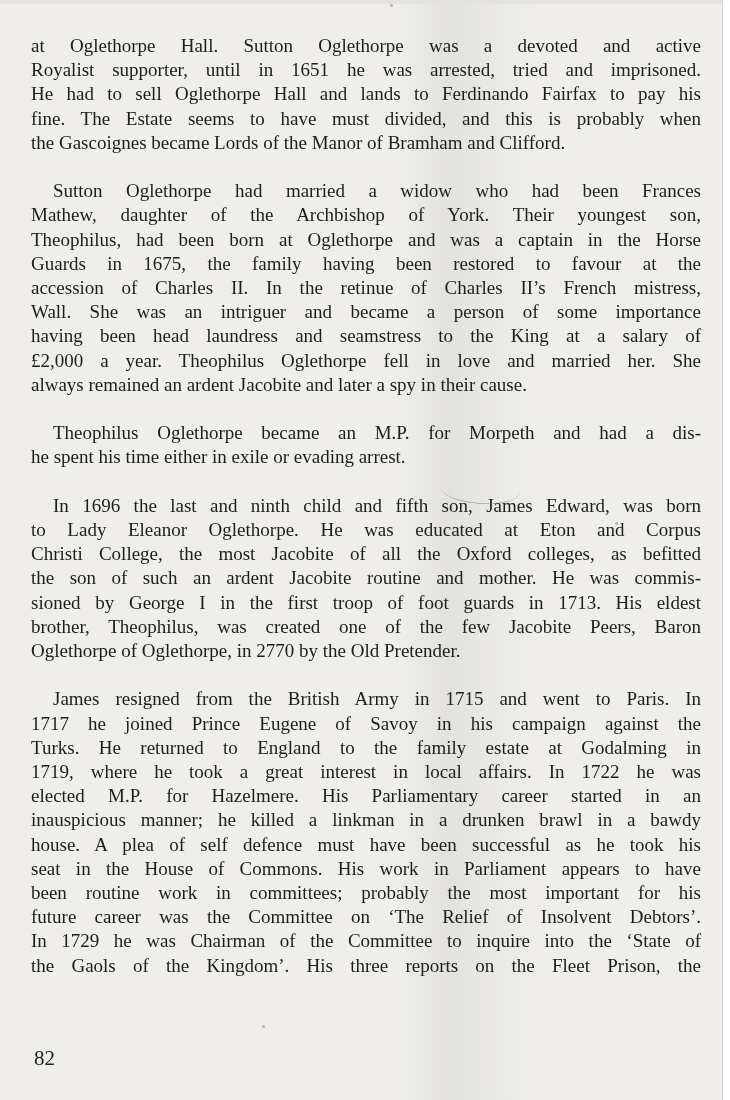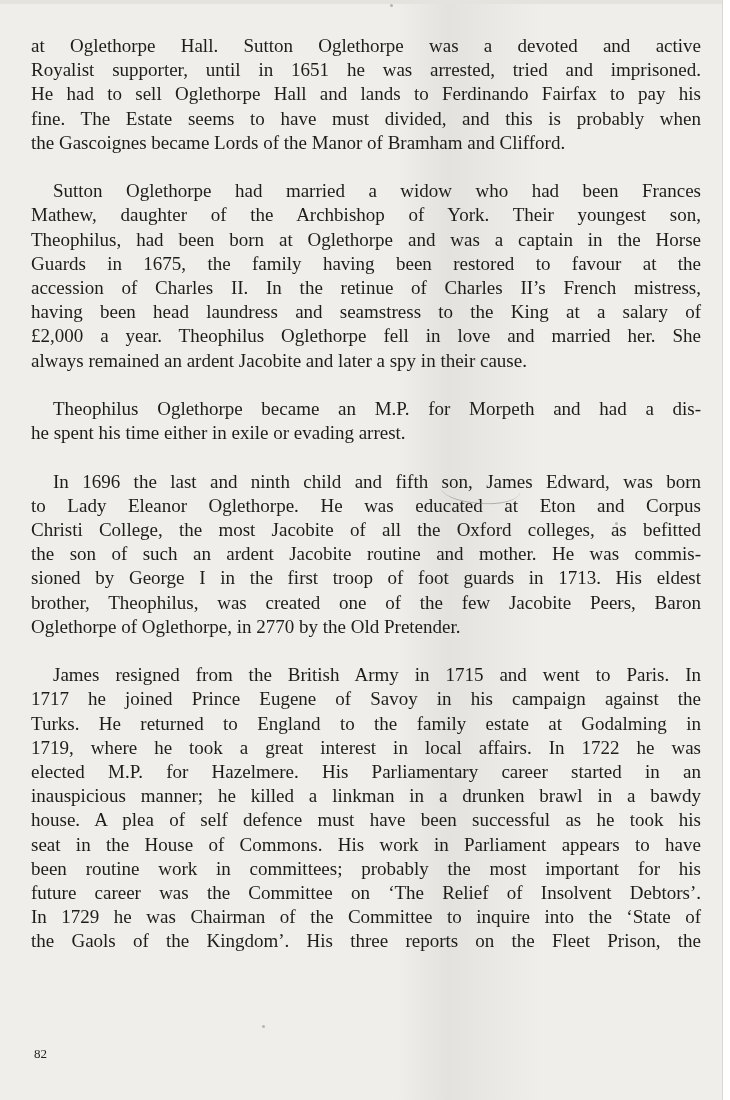--- a/index.html
+++ b/index.html
@@ -56,21 +56,21 @@
       white-space: nowrap;
     }
     .line.last {
       text-align-last: left;
     }
     .page-number {
       position: absolute;
       left: 34px;
       top: 1046px;
       font-family: "Liberation Serif", "DejaVu Serif", serif;
-      font-size: 13px;
+      font-size: 21px;
       color: #1d1d1b;
     }
     .scratch {
       position: absolute;
       left: 118px;
       top: 481px;
       width: 80px;
       height: 22px;
       border-bottom: 1px solid #8a8478;
       border-radius: 0 0 60px 60px / 0 0 22px 22px;
@@ -101,20 +101,21 @@
       <span class="line">fine. The Estate seems to have must divided, and this is probably when</span>
       <span class="line last">the Gascoignes became Lords of the Manor of Bramham and Clifford.</span>
     </div>
 
     <div class="para">
       <span class="line" style="padding-left:22px">Sutton Oglethorpe had married a widow who had been Frances</span>
       <span class="line">Mathew, daughter of the Archbishop of York. Their youngest son,</span>
       <span class="line">Theophilus, had been born at Oglethorpe and was a captain in the Horse</span>
       <span class="line">Guards in 1675, the family having been restored to favour at the</span>
       <span class="line">accession of Charles II. In the retinue of Charles II’s French mistress,</span>
+      <span class="line">Wall. She was an intriguer and became a person of some importance</span>
       <span class="line">having been head laundress and seamstress to the King at a salary of</span>
       <span class="line">£2,000 a year. Theophilus Oglethorpe fell in love and married her. She</span>
       <span class="line last">always remained an ardent Jacobite and later a spy in their cause.</span>
     </div>
 
     <div class="para">
       <span class="line" style="padding-left:22px">Theophilus Oglethorpe became an M.P. for Morpeth and had a dis-</span>
       <span class="line last">he spent his time either in exile or evading arrest.</span>
     </div>
 

